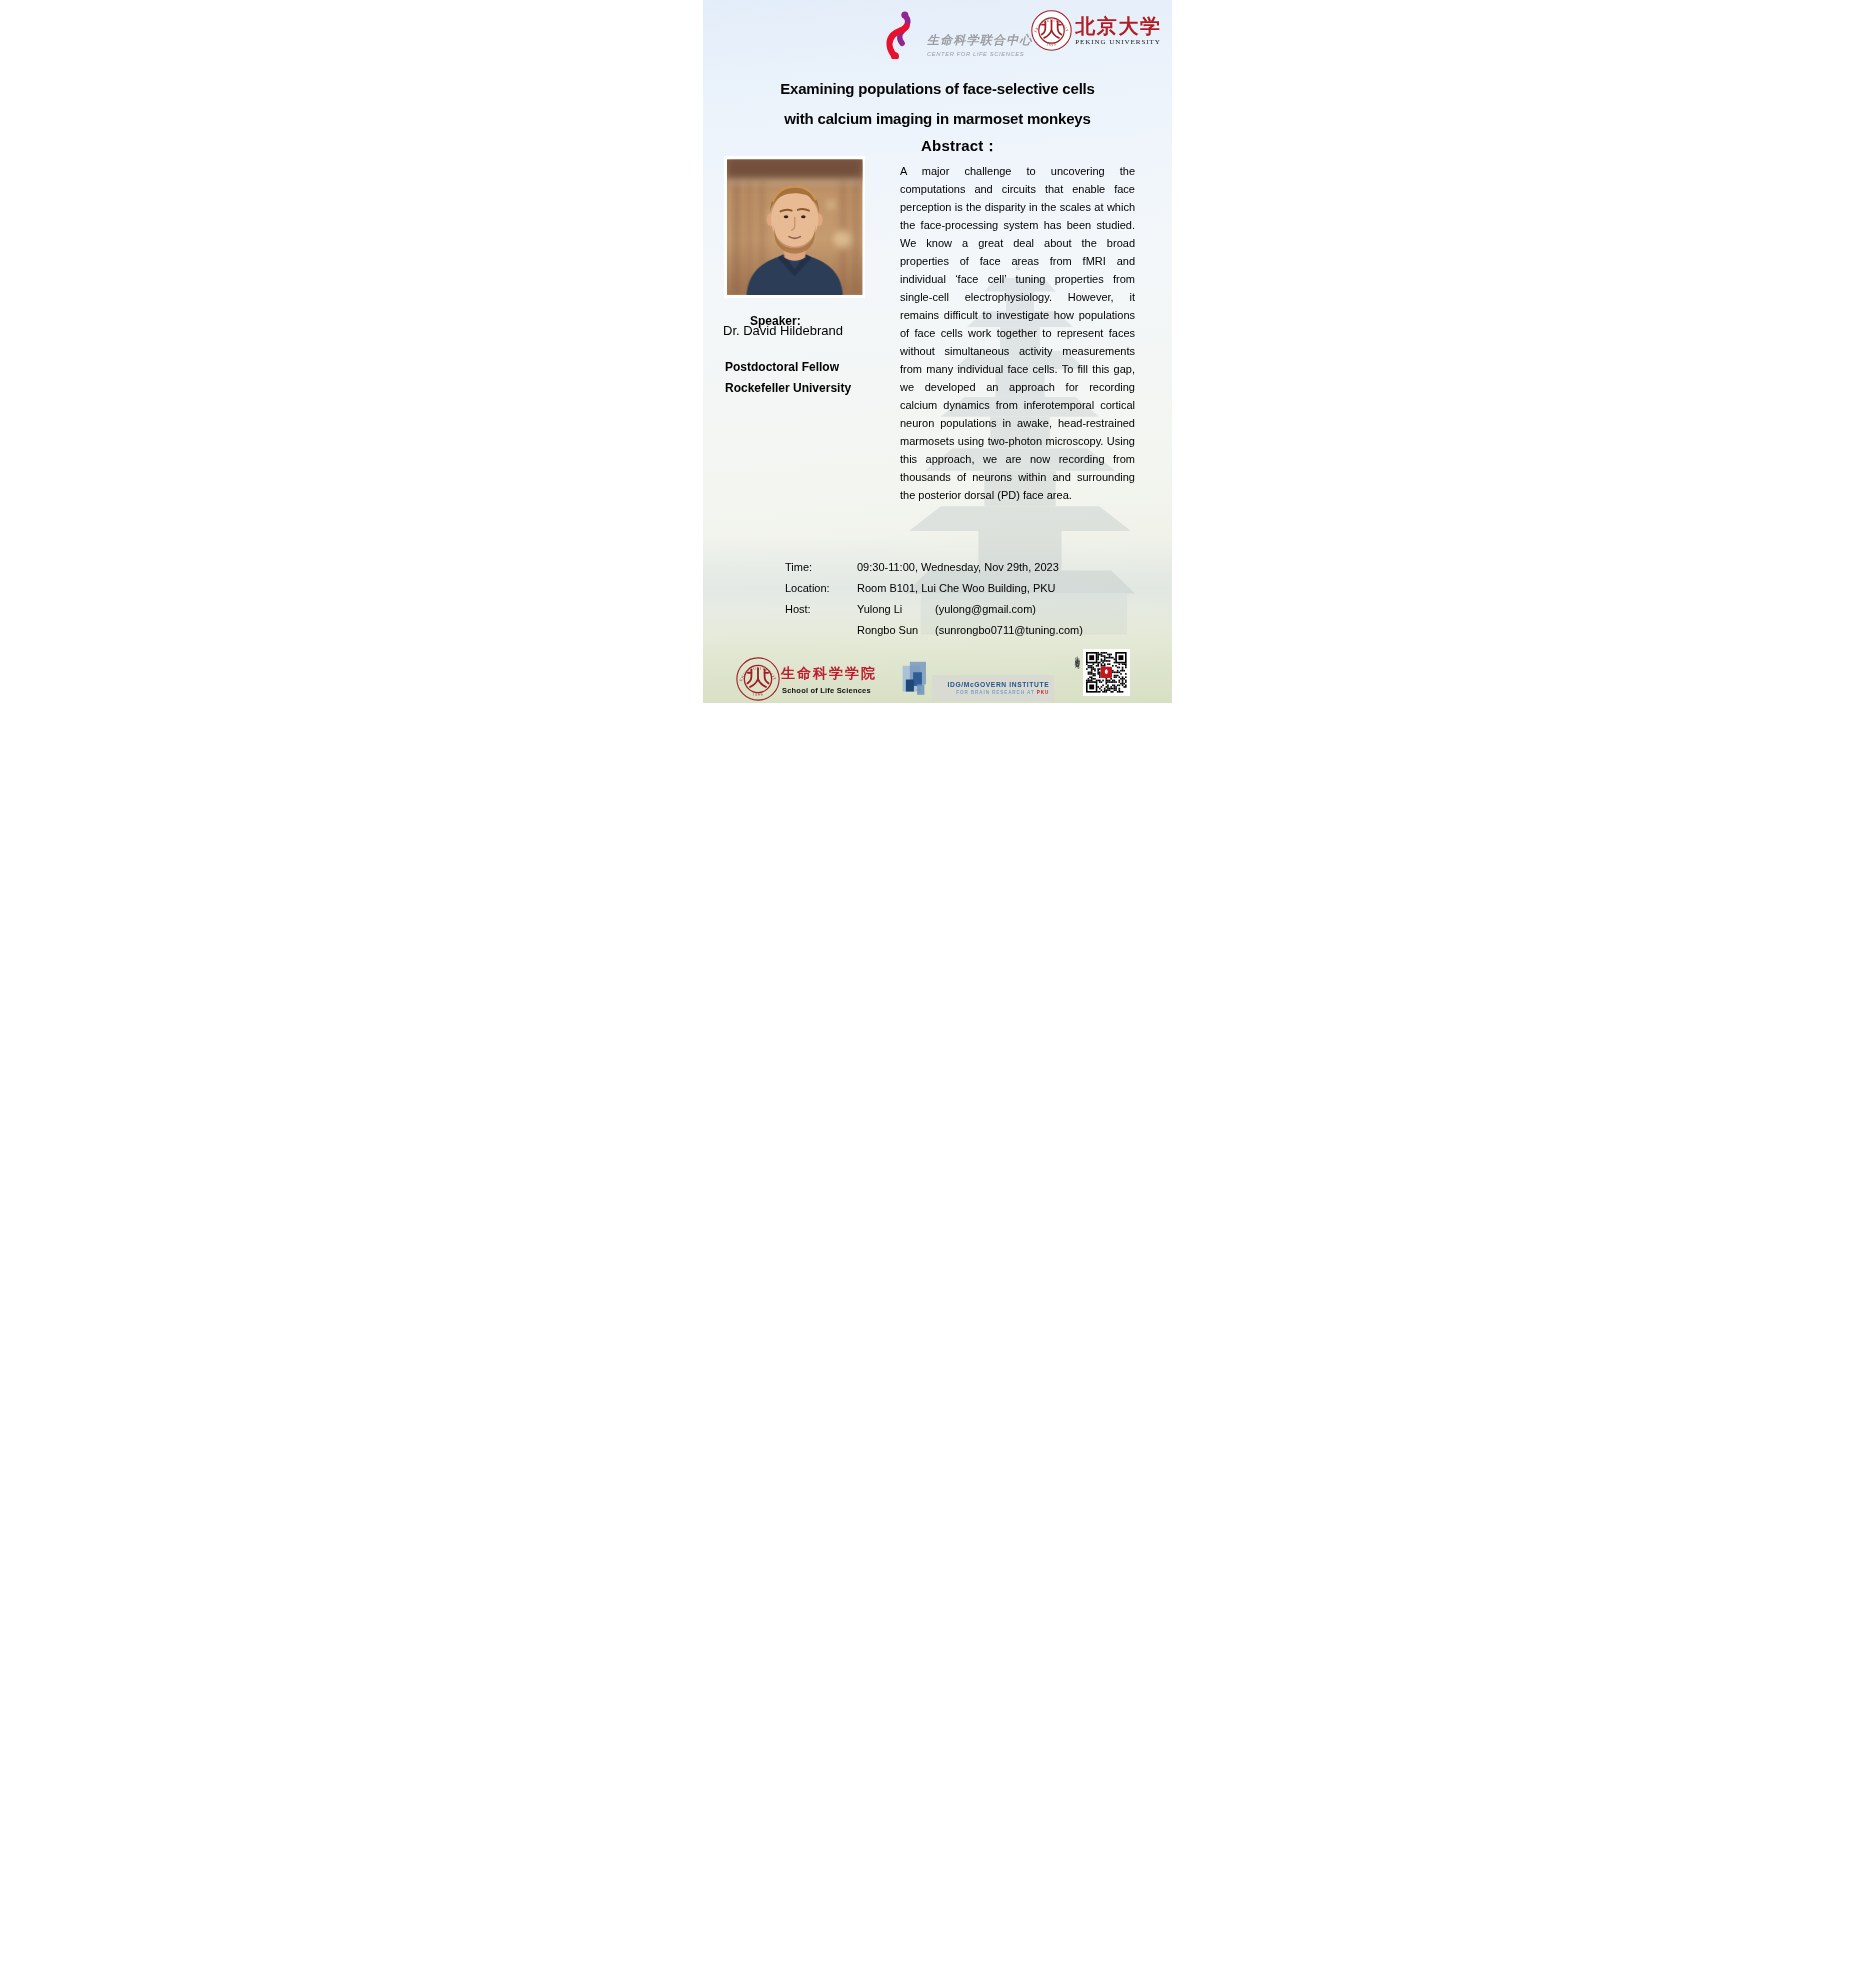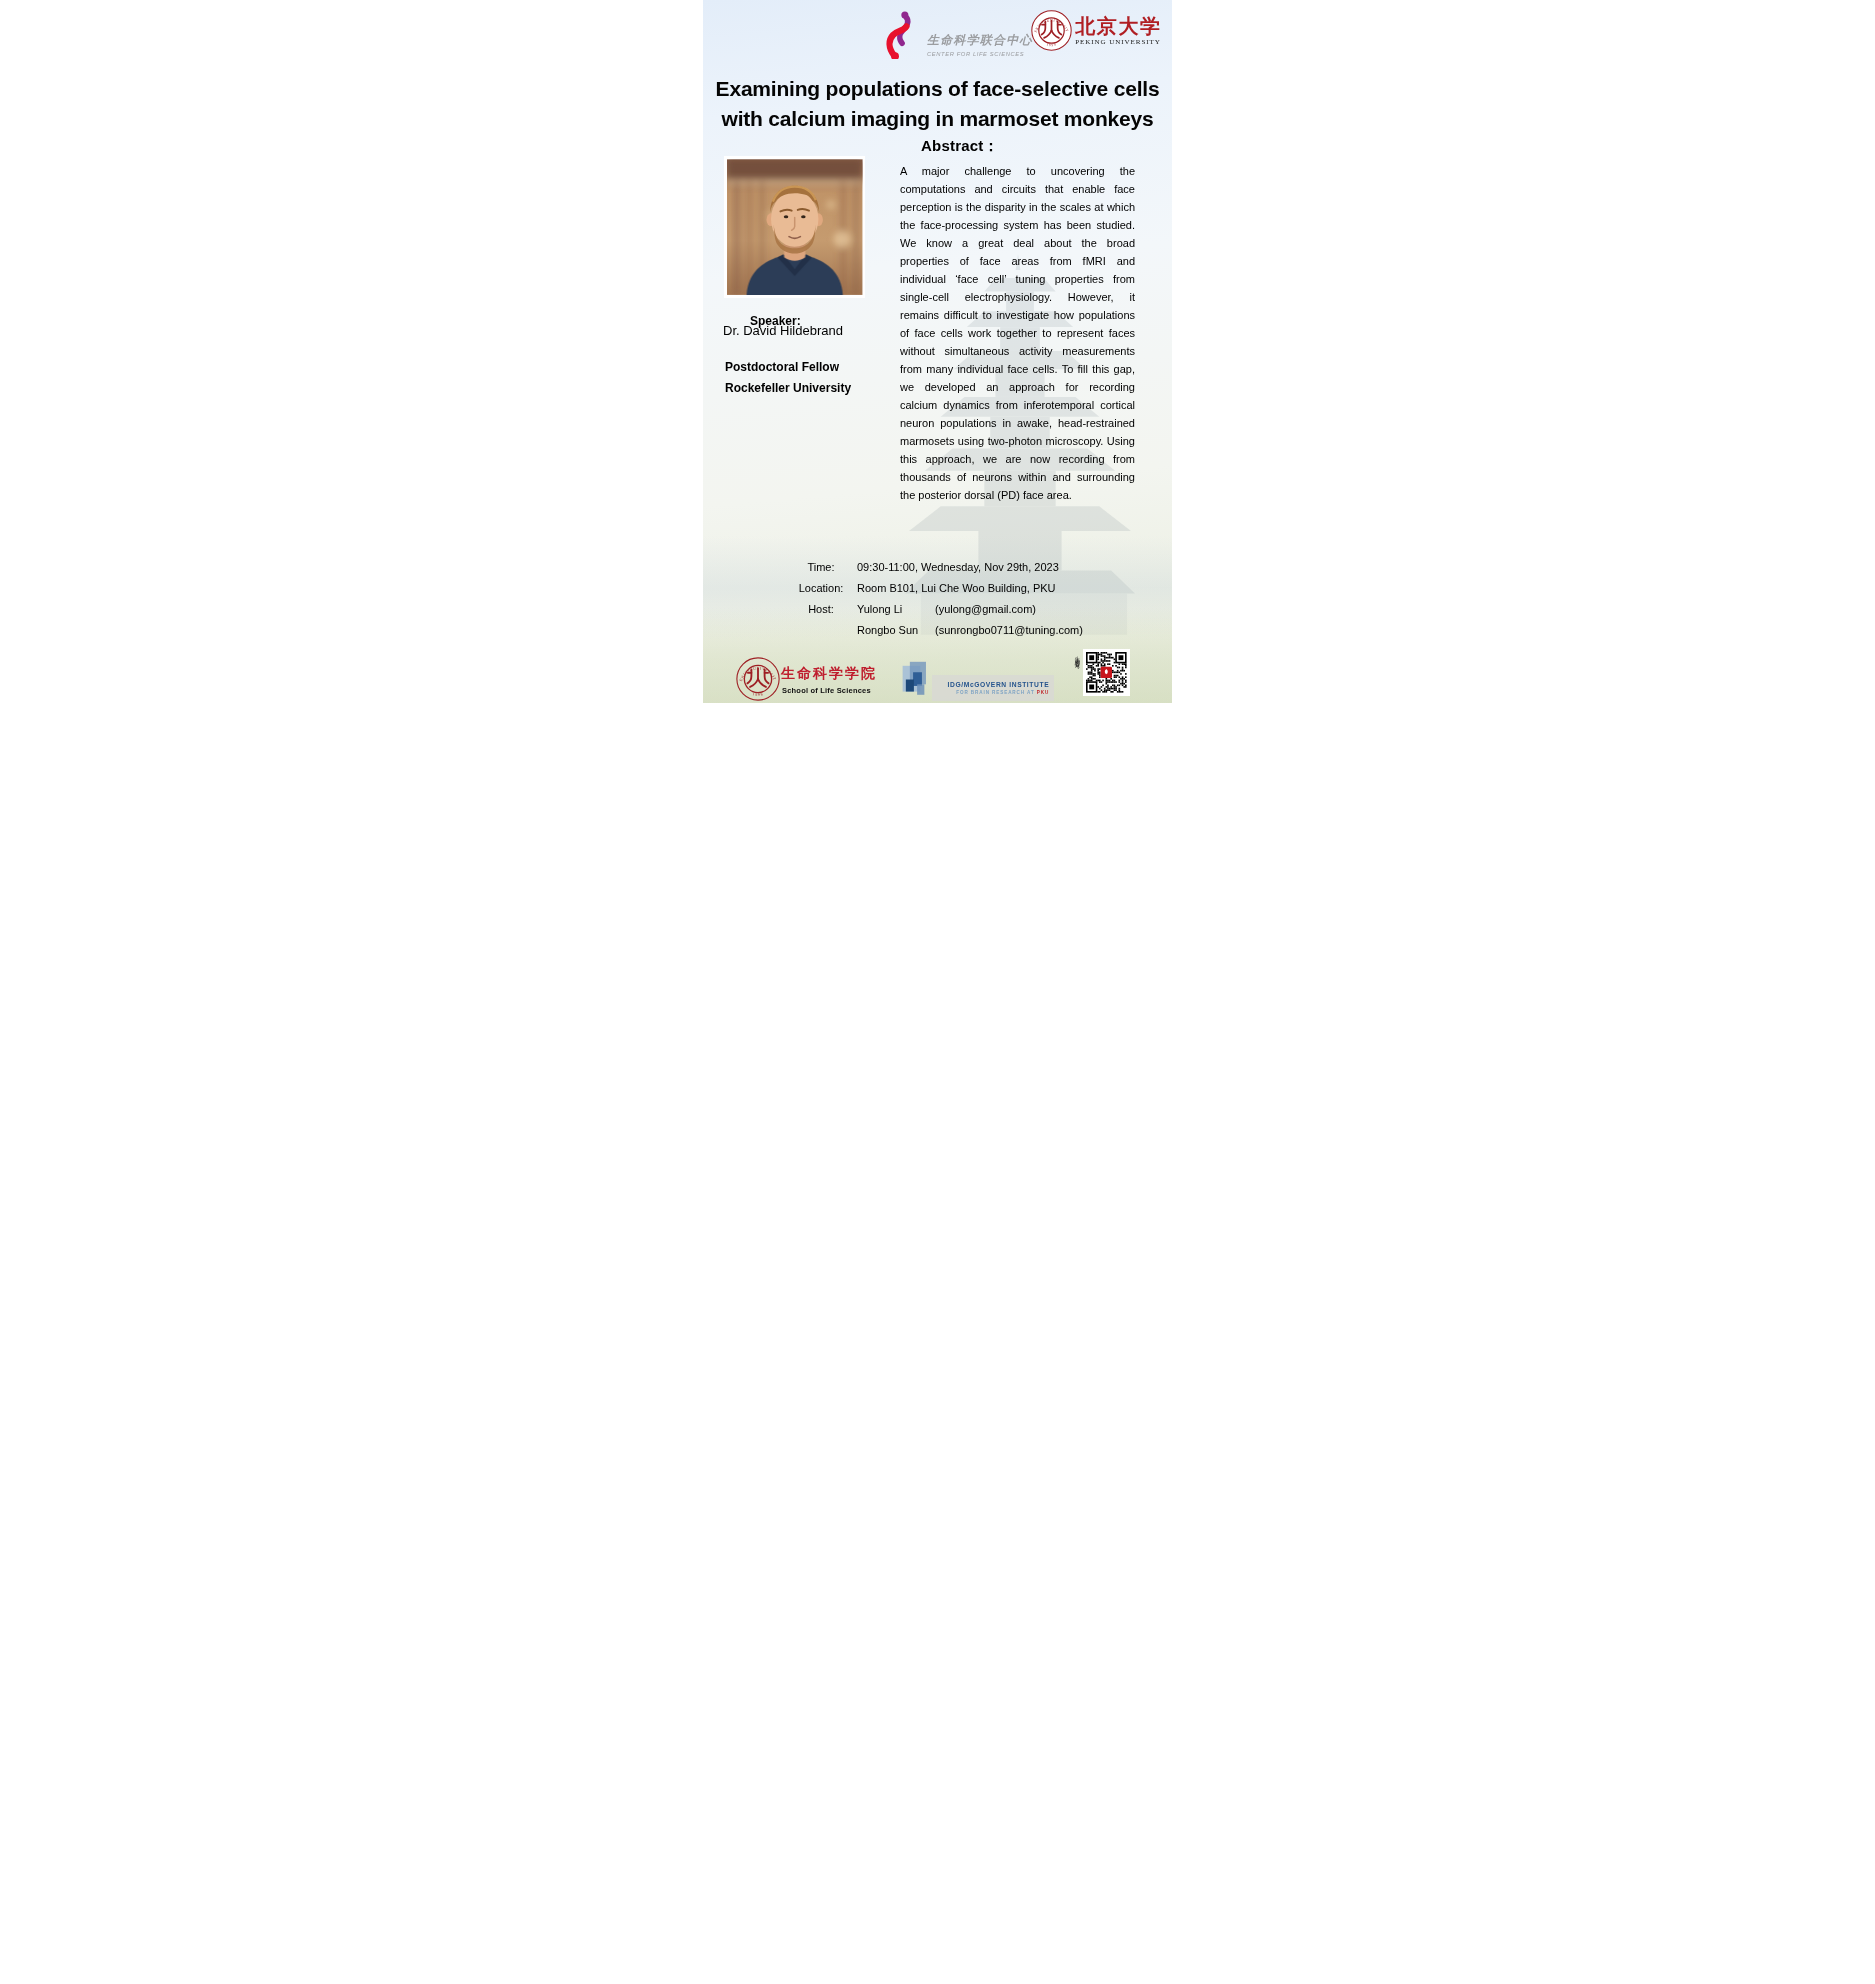--- a/index.html
+++ b/index.html
@@ -20,40 +20,40 @@
   .cls-text{margin-left:4px;padding-bottom:2.4px;font-style:italic;}
   .cls-cn{font-size:12px;color:#9b9da0;letter-spacing:1.2px;font-weight:600;white-space:nowrap;}
   .cls-en{font-size:5.8px;color:#9b9da0;letter-spacing:0.6px;margin-top:1.6px;white-space:nowrap;}
   .pku-logo{position:absolute;left:328px;top:10.3px;display:flex;align-items:center;}
   .pku-right{margin-left:3.2px;}
   .pku-cn{font-family:"Liberation Serif",serif;font-size:20px;line-height:21.4px;font-weight:bold;color:#b01e23;letter-spacing:1.6px;white-space:nowrap;}
   .pku-en{font-family:"Liberation Serif",serif;font-size:7.1px;color:#1a1a1a;letter-spacing:0.9px;margin-top:0.8px;white-space:nowrap;}
 
   
   .title{position:absolute;left:0;top:74px;width:100%;text-align:center;font-weight:bold;
-    font-size:21px;line-height:30px;color:#050505;letter-spacing:-0.2px;}
+    font-size:15px;line-height:30px;color:#050505;letter-spacing:-0.2px;}
 
   
   .photo{position:absolute;left:21.4px;top:156px;width:141px;height:142px;background:#fff;
     padding:2.8px;box-sizing:border-box;}
   .photo svg{width:100%;height:100%;display:block;}
   .speaker-label{position:absolute;left:20px;top:314px;font-size:12px;font-weight:bold;margin-left:27px;}
   .speaker-name{position:absolute;left:20px;top:323px;font-size:13px;font-weight:normal;}
   .speaker-role{position:absolute;left:22px;top:360px;font-size:12px;font-weight:bold;}
   .speaker-aff{position:absolute;left:22px;top:381px;font-size:12px;font-weight:bold;}
 
   
   .abstract-head{position:absolute;left:198px;top:137px;font-size:15px;font-weight:bold;letter-spacing:0.2px;margin-left:20px;}
   .abstract-body{position:absolute;left:197px;top:162px;width:235px;
     font-size:11px;line-height:18px;text-align:justify;color:#000;}
 
   
   .details{position:absolute;left:82px;top:561px;width:333px;}
   .detail-row{display:flex;align-items:baseline;height:21px;font-size:11px;}
-  .detail-label{width:72px;flex:none;text-align:center;}
+  .detail-label{width:72px;flex:none;}
   .detail-name{display:inline-block;width:78px;flex:none;}
   .detail-value{white-space:nowrap;}
 
   
   .sls{position:absolute;left:33px;top:657px;width:44px;height:44px;}
   .sls-cn{position:absolute;left:78px;top:665px;font-size:14px;font-weight:600;color:#bf1e2e;letter-spacing:2px;white-space:nowrap;}
   .sls-en{position:absolute;left:79px;top:686px;font-size:7.5px;font-weight:bold;color:#101010;letter-spacing:0.2px;white-space:nowrap;}
   .idg-icon{position:absolute;left:198px;top:661px;width:29px;height:37px;}
   .idg-box{position:absolute;left:229px;top:675px;width:122px;height:26px;background:rgba(216,217,211,.9);
     display:flex;flex-direction:column;justify-content:center;align-items:flex-end;padding-right:4.8px;box-sizing:border-box;}

